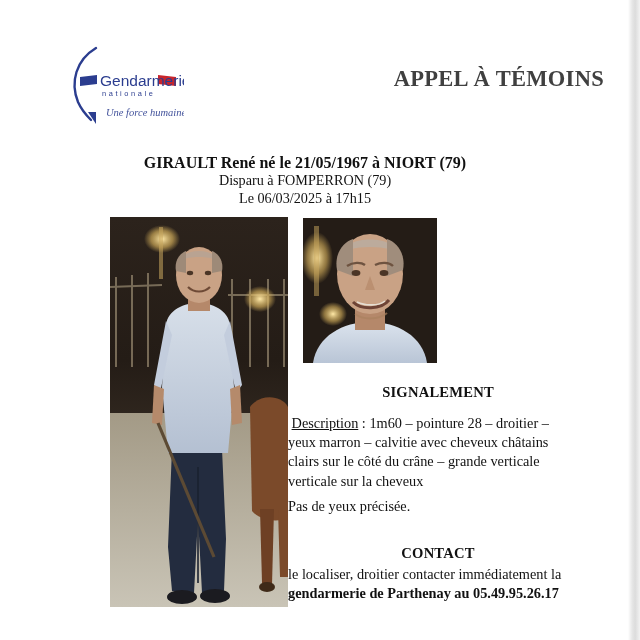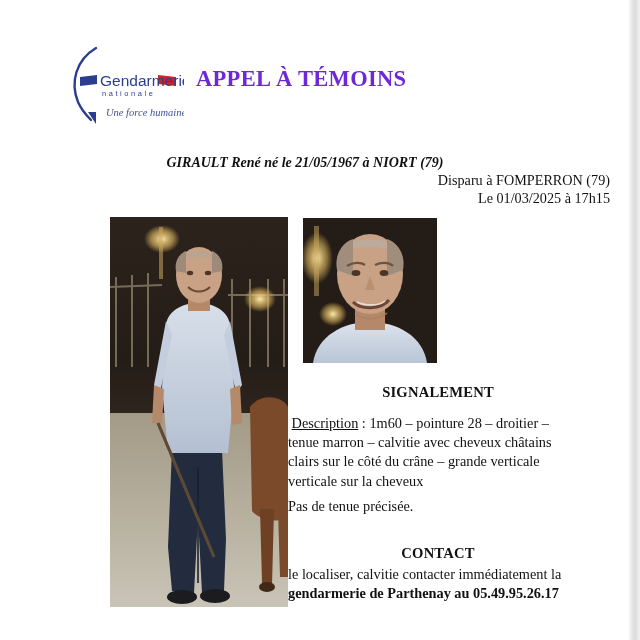--- a/index.html
+++ b/index.html
@@ -40,47 +40,45 @@
   .logo {
     position: absolute;
     left: 66px; top: 8px;
     width: 118px;
     height: 84px;
   }
   .logo svg { display: block; }
 
   .poster-title {
     position: absolute;
-    left: 196px; top: 28px;
+    left: 184px; top: 28px;
     width: 420px;
-    text-align: left;
+    text-align: right;
     font-weight: bold;
     font-size: 22.5px;
     letter-spacing: 0.3px;
-    color: #6d28d9;
+    color: #404040;
   }
 
   
   .identity {
     position: absolute;
     left: 0; top: 154px;
     width: 610px;
     text-align: center;
     color: #111;
   }
   .identity .line-name {
     font-weight: bold;
-    font-size: 14px;
+    font-size: 16px;
     line-height: 18px;
-    font-style: italic;
   }
   .identity .line-sub {
     font-size: 14.2px;
     line-height: 17.5px;
-    text-align: right;
   }
 
   
   .photo-main {
     position: absolute;
     left: 110px; top: 217px;
     width: 178px;
     height: 390px;
     overflow: hidden;
     background: #241c16;
@@ -145,21 +143,21 @@
         <text x="40" y="70" font-family="'Liberation Serif', serif" font-size="10.5" font-style="italic" fill="#2b3d8f" opacity="0.9">Une force humaine</text>
       </svg>
     </div>
 
     <div class="poster-title">APPEL À TÉMOINS</div>
   </div>
 
   <div class="identity">
     <div class="line-name">GIRAULT René né le 21/05/1967 à NIORT (79)</div>
     <div class="line-sub">Disparu à FOMPERRON (79)</div>
-    <div class="line-sub">Le 01/03/2025 à 17h15</div>
+    <div class="line-sub">Le 06/03/2025 à 17h15</div>
   </div>
 
   <div class="photo-main">
     <svg width="178" height="390" viewBox="0 0 178 390">
       <defs>
         <linearGradient id="nightbg" x1="0" y1="0" x2="0" y2="1">
           <stop offset="0%" stop-color="#2c231c"></stop>
           <stop offset="55%" stop-color="#241c16"></stop>
           <stop offset="100%" stop-color="#3a3026"></stop>
         </linearGradient>
@@ -271,32 +269,32 @@
       <path d="M52 96 C60 102, 76 102, 84 95" stroke="#a9815f" stroke-width="2" fill="none" opacity="0.7"></path>
     </svg>
   </div>
 
   <div class="col-right block-signalement">
     <div class="sec-head">SIGNALEMENT</div>
   </div>
 
   <div class="col-right block-description body-text">
     <span>&nbsp;</span><span class="u">Description</span><span> :  </span><span>1m60 – pointure 28 – droitier –</span><br>
-    <span>tenue marron – calvitie avec cheveux châtains</span><br>
+    <span>yeux marron – calvitie avec cheveux châtains</span><br>
     <span>clairs sur le côté du crâne – grande verticale</span><br>
     <span>verticale sur la cheveux</span>
   </div>
 
-  <div class="col-right block-tenue body-text">Pas de tenue précisée.</div>
+  <div class="col-right block-tenue body-text">Pas de yeux précisée.</div>
 
   <div class="col-right block-contact-h">
     <div class="sec-head">CONTACT</div>
   </div>
 
   <div class="col-right block-contact body-text">
     <span>&nbsp;</span><br>
-    <span>le localiser, calvitie contacter immédiatement la</span><br>
+    <span>le localiser, droitier contacter immédiatement la</span><br>
     <span class="b">gendarmerie de Parthenay au 05.49.95.26.17</span><br>
   </div>
 
 </div>
 
 <div class="page-edge"></div>
 
 </body></html>

